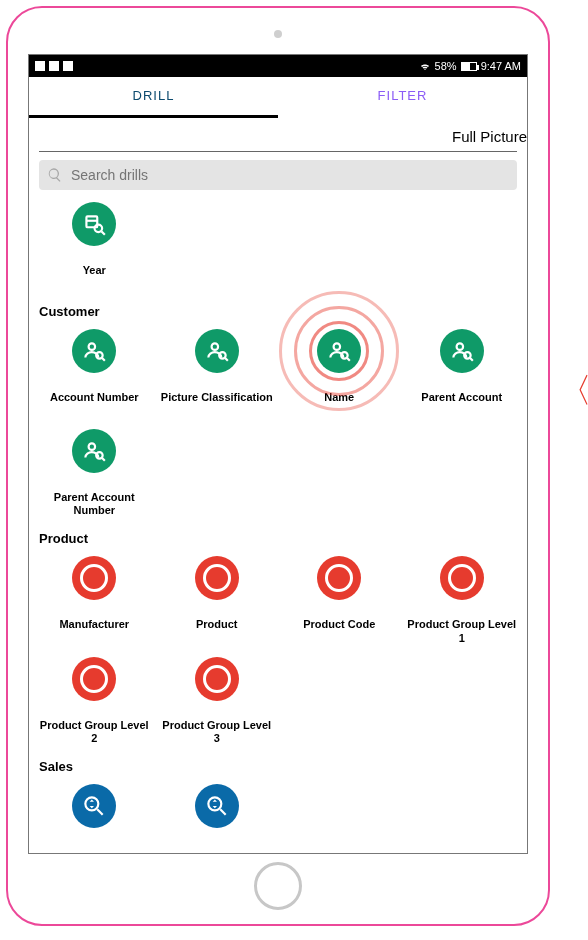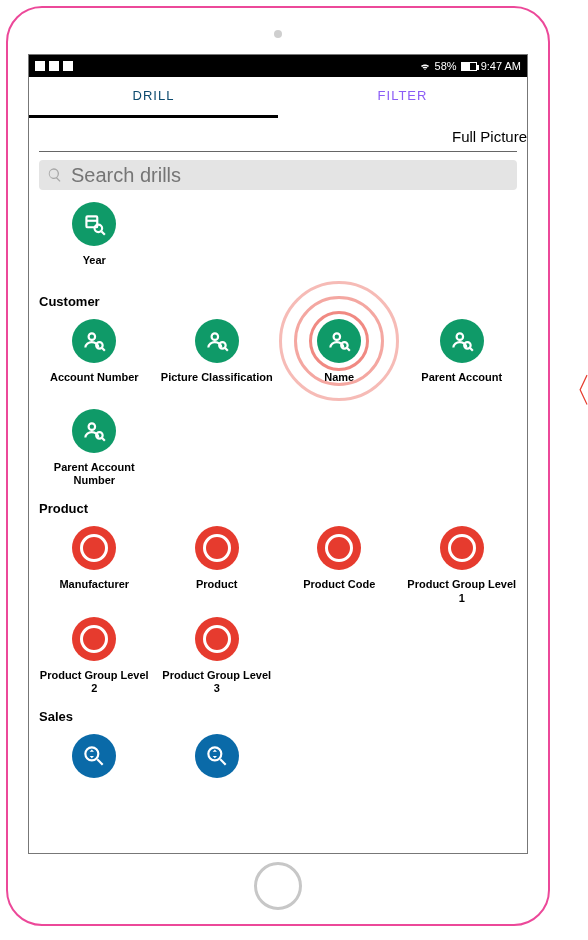--- a/index.html
+++ b/index.html
@@ -113,21 +113,21 @@
     display:flex;
     align-items:center;
     padding:0 8px;
     gap:8px;
   }
   .search-box svg { opacity:.55; }
   .search-input {
     border:none;
     background:transparent;
     outline:none;
-    font-size:20px;
+    font-size:14px;
     color:#777;
     flex:1;
   }
   
   .section-label {
     font-weight:700;
     font-size:13px;
     padding:8px 10px 4px;
   }
   .grid {
@@ -157,21 +157,21 @@
   .icon-red { background:#e63b2e; }
   .icon-blue { background:#0a6aa8; }
   .icon-inner-ring {
     width:28px; height:28px; border:3px solid #fff; border-radius:50%;
     display:flex; align-items:center; justify-content:center;
   }
   .cell-label {
     font-size:11px;
     font-weight:600;
     text-align:center;
-    margin-top:8px;
+    margin-top:18px;
     line-height:1.2;
     min-height:26px;
   }
   
   .ripple {
     position:absolute;
     border:3px solid rgba(230,59,46,0.6);
     border-radius:50%;
     pointer-events:none;
     top:28px;

